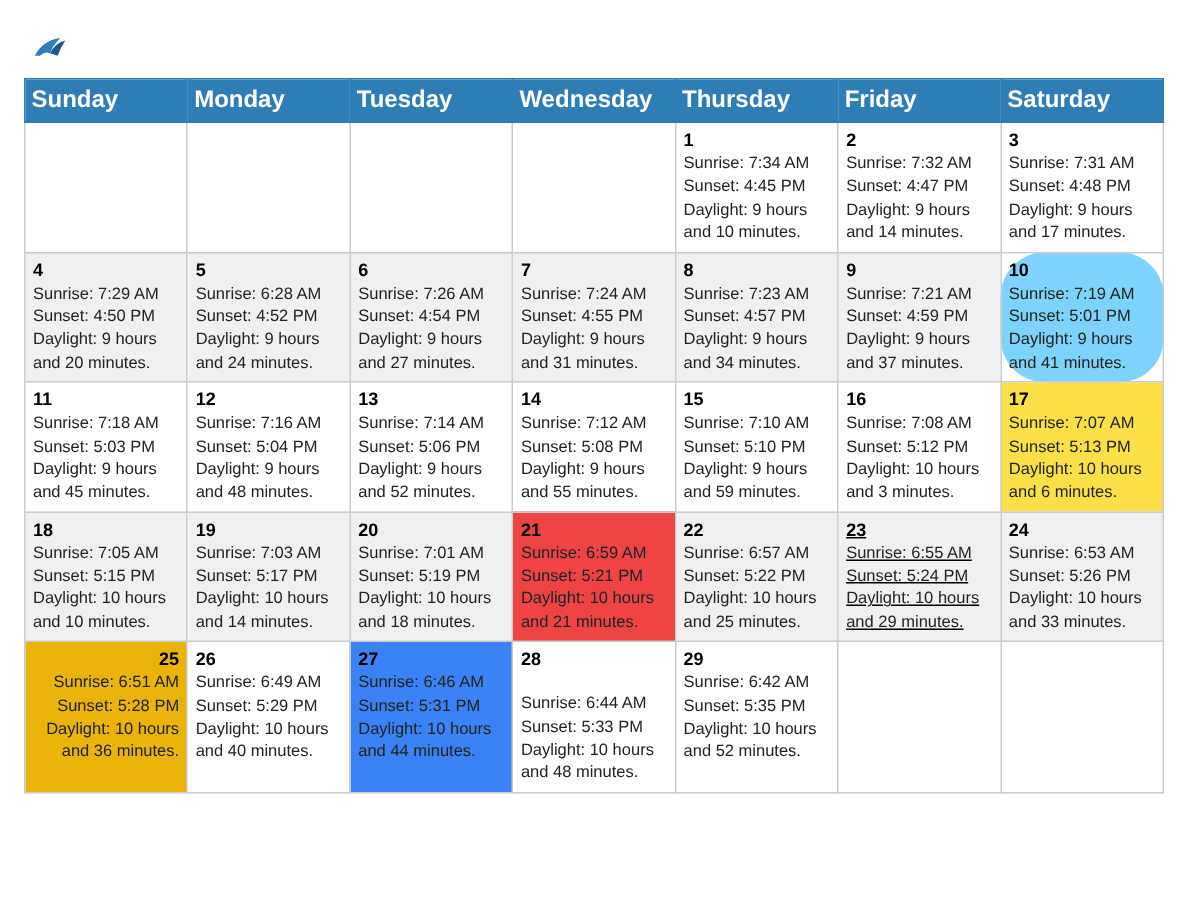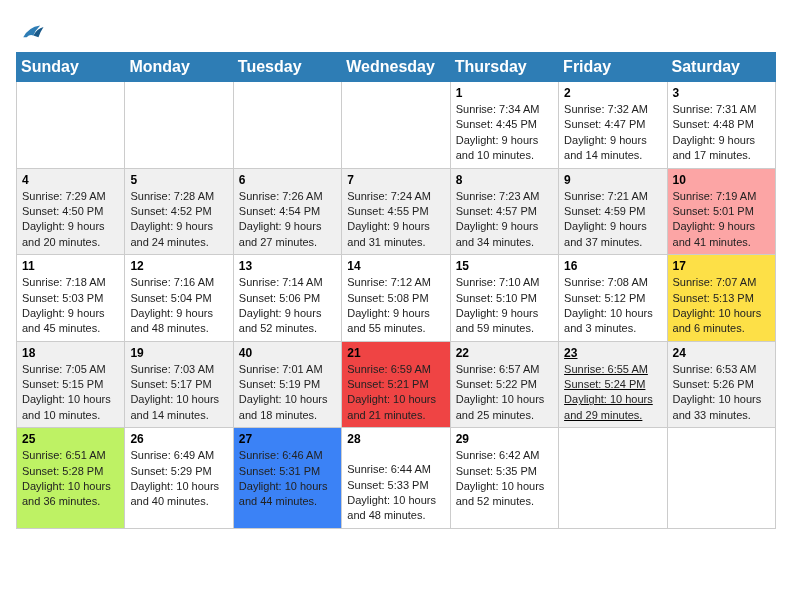--- a/index.html
+++ b/index.html
@@ -157,21 +157,21 @@
       <tr class="row-even">
         <td style="background: rgb(240, 240, 240);">
           <span class="day-num">4</span>
           <div class="day-info" style="white-space: pre-line;">Sunrise: 7:29 AM
 Sunset: 4:50 PM
 Daylight: 9 hours
 and 20 minutes.</div>
         </td>
         <td style="background: rgb(240, 240, 240);">
           <span class="day-num">5</span>
-          <div class="day-info" style="white-space: pre-line;">Sunrise: 7:28 AM
+          <div class="day-info" style="white-space: pre-line;">Sunrise: 6:28 AM
 Sunset: 4:52 PM
 Daylight: 9 hours
 and 24 minutes.</div>
         </td>
         <td style="background: rgb(240, 240, 240);">
           <span class="day-num">6</span>
           <div class="day-info" style="white-space: pre-line;">Sunrise: 7:26 AM
 Sunset: 4:54 PM
 Daylight: 9 hours
 and 27 minutes.</div>
@@ -190,21 +190,21 @@
 Daylight: 9 hours
 and 34 minutes.</div>
         </td>
         <td style="background: rgb(240, 240, 240);">
           <span class="day-num">9</span>
           <div class="day-info" style="white-space: pre-line;">Sunrise: 7:21 AM
 Sunset: 4:59 PM
 Daylight: 9 hours
 and 37 minutes.</div>
         </td>
-        <td style="background: #fca5a5;">
+        <td style="background: #7dd3fc; border-radius: 30px;">
           <span class="day-num">10</span>
           <div class="day-info" style="white-space: pre-line;">Sunrise: 7:19 AM
 Sunset: 5:01 PM
 Daylight: 9 hours
 and 41 minutes.</div>
         </td>
       </tr>
       <tr class="row-odd">
         <td style="background: rgb(255, 255, 255);">
           <span class="day-num">11</span>
@@ -265,21 +265,21 @@
 and 10 minutes.</div>
         </td>
         <td style="background: rgb(240, 240, 240);">
           <span class="day-num">19</span>
           <div class="day-info" style="white-space: pre-line;">Sunrise: 7:03 AM
 Sunset: 5:17 PM
 Daylight: 10 hours
 and 14 minutes.</div>
         </td>
         <td style="background: rgb(240, 240, 240);">
-          <span class="day-num">40</span>
+          <span class="day-num">20</span>
           <div class="day-info" style="white-space: pre-line;">Sunrise: 7:01 AM
 Sunset: 5:19 PM
 Daylight: 10 hours
 and 18 minutes.</div>
         </td>
         <td style="background: #ef4444;">
           <span class="day-num">21</span>
           <div class="day-info" style="white-space: pre-line;">Sunrise: 6:59 AM
 Sunset: 5:21 PM
 Daylight: 10 hours
@@ -301,21 +301,21 @@
         </td>
         <td style="background: rgb(240, 240, 240);">
           <span class="day-num">24</span>
           <div class="day-info" style="white-space: pre-line;">Sunrise: 6:53 AM
 Sunset: 5:26 PM
 Daylight: 10 hours
 and 33 minutes.</div>
         </td>
       </tr>
       <tr class="row-odd">
-        <td style="background: #bef264;">
+        <td style="background: #eab308; text-align: right;">
           <span class="day-num">25</span>
           <div class="day-info" style="white-space: pre-line;">Sunrise: 6:51 AM
 Sunset: 5:28 PM
 Daylight: 10 hours
 and 36 minutes.</div>
         </td>
         <td style="background: rgb(255, 255, 255);">
           <span class="day-num">26</span>
           <div class="day-info" style="white-space: pre-line;">Sunrise: 6:49 AM
 Sunset: 5:29 PM

